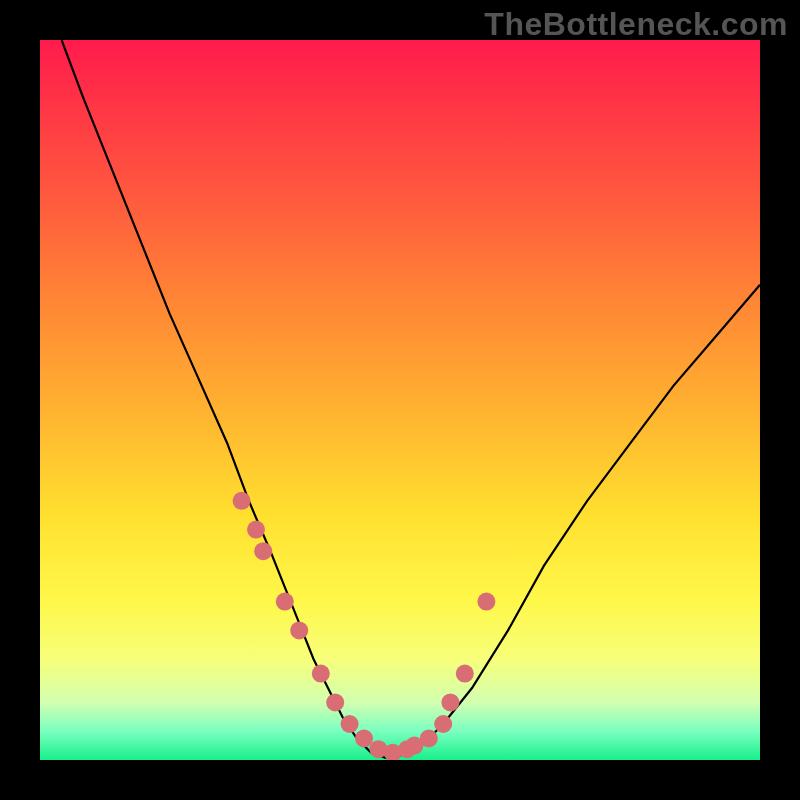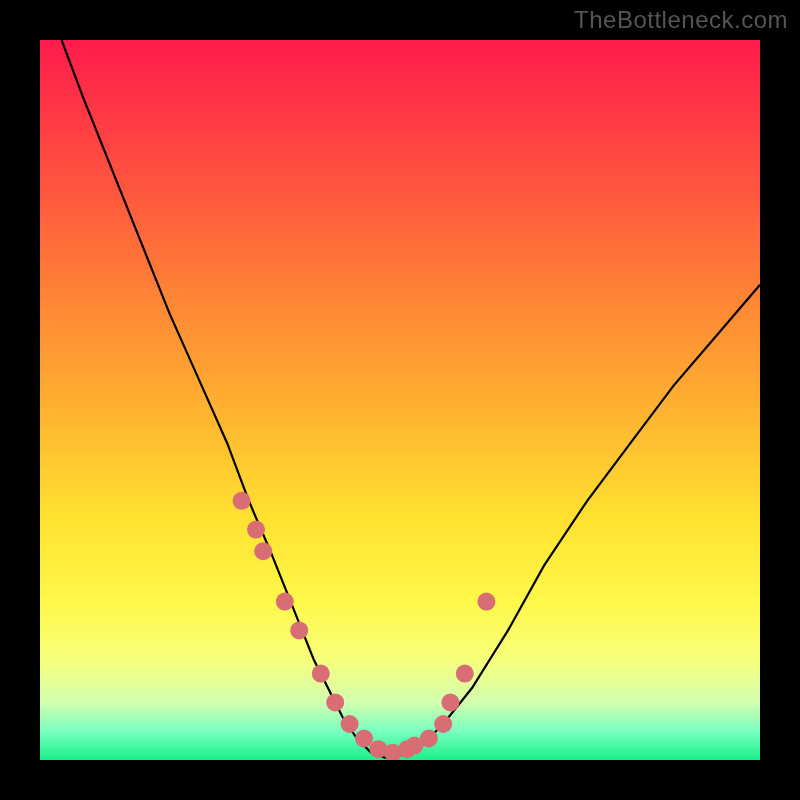--- a/index.html
+++ b/index.html
@@ -33,22 +33,22 @@
       #f7ff7a 86%,
       #d2ffb0 92%,
       #7affc0 96%,
       #18f08a 100%);
   }
   .watermark {
     position: absolute;
     top: 6px;
     right: 12px;
     font-family: Arial, Helvetica, sans-serif;
-    font-size: 24px;
-    font-weight: 400;
+    font-size: 32px;
+    font-weight: 700;
     color: #555;
     letter-spacing: 0.5px;
   }
   svg.curve {
     position: absolute;
     left: 0;
     top: 0;
     width: 720px;
     height: 720px;
   }

